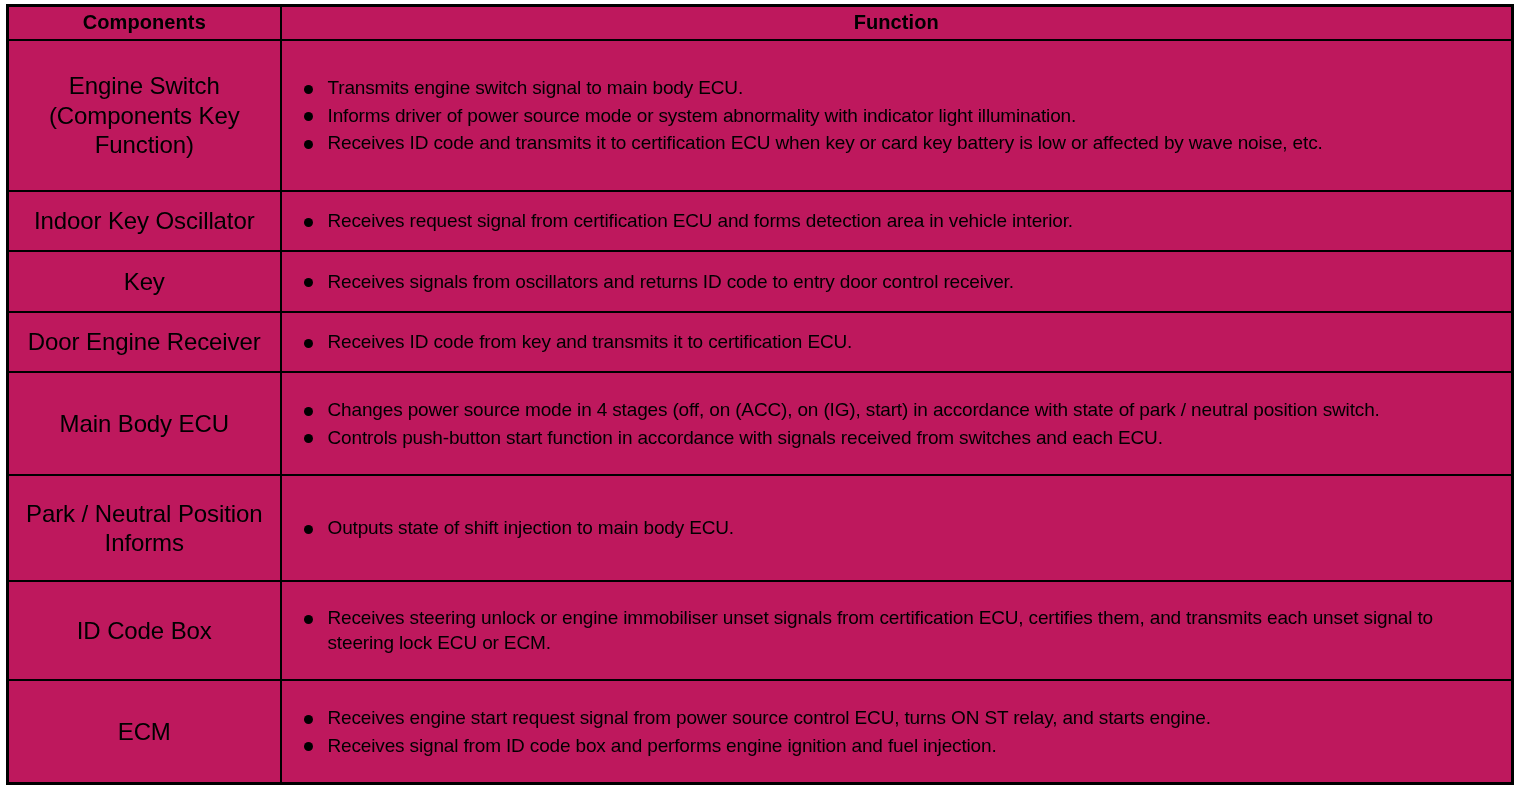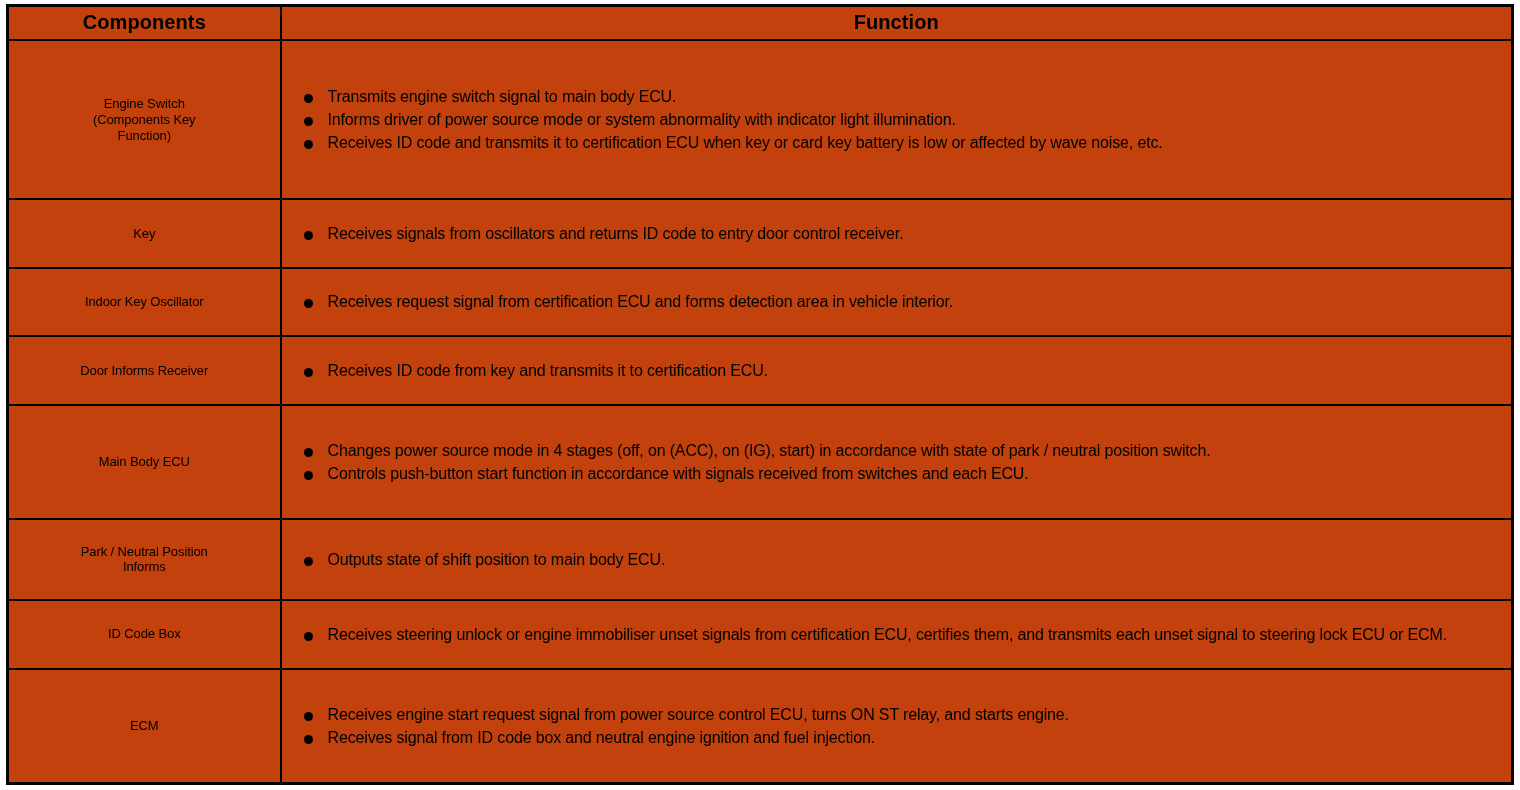--- a/index.html
+++ b/index.html
@@ -30,48 +30,48 @@
     border: 3px solid #000;
   }
 
   table.spec-table col.col-components { width: 273px; }
   table.spec-table col.col-function   { width: auto; }
 
   table.spec-table th,
   table.spec-table td {
     border: 2px solid #000;
     vertical-align: middle;
-    background: #c2410c;
+    background: #be185d;
   }
 
   
   thead th {
     font-size: 20px;
     font-weight: bold;
     text-align: center;
     padding: 4px 6px 6px 6px;
     line-height: 1.1;
     letter-spacing: 0.1px;
   }
 
   
   td.component {
     text-align: center;
-    font-size: 13px;
+    font-size: 24px;
     font-weight: normal;
     line-height: 1.22;
     padding: 4px 6px;
     letter-spacing: -0.1px;
   }
   td.component .line { display: block; }
 
   
   td.function {
     padding: 6px 10px 6px 14px;
-    font-size: 16px;
+    font-size: 19px;
     line-height: 1.33;
     letter-spacing: -0.15px;
   }
 
   ul.fn-list {
     list-style: none;
     margin: 0;
     padding: 0;
   }
   ul.fn-list > li {
@@ -129,47 +129,47 @@
               </li>
               <li>
                 <span class="bullet"></span>
                 <span class="fn-text">Receives ID code and transmits it to certification ECU when key or card key battery is low or affected by wave noise, etc.</span>
               </li>
             </ul>
           </td>
         </tr>
         <tr>
           <td class="component">
+            <span class="line">Indoor Key Oscillator</span>
+          </td>
+          <td class="function">
+            <ul class="fn-list">
+              <li>
+                <span class="bullet"></span>
+                <span class="fn-text">Receives request signal from certification ECU and forms detection area in vehicle interior.</span>
+              </li>
+            </ul>
+          </td>
+        </tr>
+        <tr>
+          <td class="component">
             <span class="line">Key</span>
           </td>
           <td class="function">
             <ul class="fn-list">
               <li>
                 <span class="bullet"></span>
                 <span class="fn-text">Receives signals from oscillators and returns ID code to entry door control receiver.</span>
               </li>
             </ul>
           </td>
         </tr>
         <tr>
           <td class="component">
-            <span class="line">Indoor Key Oscillator</span>
-          </td>
-          <td class="function">
-            <ul class="fn-list">
-              <li>
-                <span class="bullet"></span>
-                <span class="fn-text">Receives request signal from certification ECU and forms detection area in vehicle interior.</span>
-              </li>
-            </ul>
-          </td>
-        </tr>
-        <tr>
-          <td class="component">
-            <span class="line">Door Informs Receiver</span>
+            <span class="line">Door Engine Receiver</span>
           </td>
           <td class="function">
             <ul class="fn-list">
               <li>
                 <span class="bullet"></span>
                 <span class="fn-text">Receives ID code from key and transmits it to certification ECU.</span>
               </li>
             </ul>
           </td>
         </tr>
@@ -192,21 +192,21 @@
         </tr>
         <tr>
           <td class="component">
             <span class="line">Park / Neutral Position</span>
             <span class="line">Informs</span>
           </td>
           <td class="function">
             <ul class="fn-list">
               <li>
                 <span class="bullet"></span>
-                <span class="fn-text">Outputs state of shift position to main body ECU.</span>
+                <span class="fn-text">Outputs state of shift injection to main body ECU.</span>
               </li>
             </ul>
           </td>
         </tr>
         <tr>
           <td class="component">
             <span class="line">ID Code Box</span>
           </td>
           <td class="function">
             <ul class="fn-list">
@@ -222,20 +222,20 @@
             <span class="line">ECM</span>
           </td>
           <td class="function">
             <ul class="fn-list">
               <li>
                 <span class="bullet"></span>
                 <span class="fn-text">Receives engine start request signal from power source control ECU, turns ON ST relay, and starts engine.</span>
               </li>
               <li>
                 <span class="bullet"></span>
-                <span class="fn-text">Receives signal from ID code box and neutral engine ignition and fuel injection.</span>
+                <span class="fn-text">Receives signal from ID code box and performs engine ignition and fuel injection.</span>
               </li>
             </ul>
           </td>
         </tr>
       </tbody>
   </table>
 </div>
 
 </body></html>

